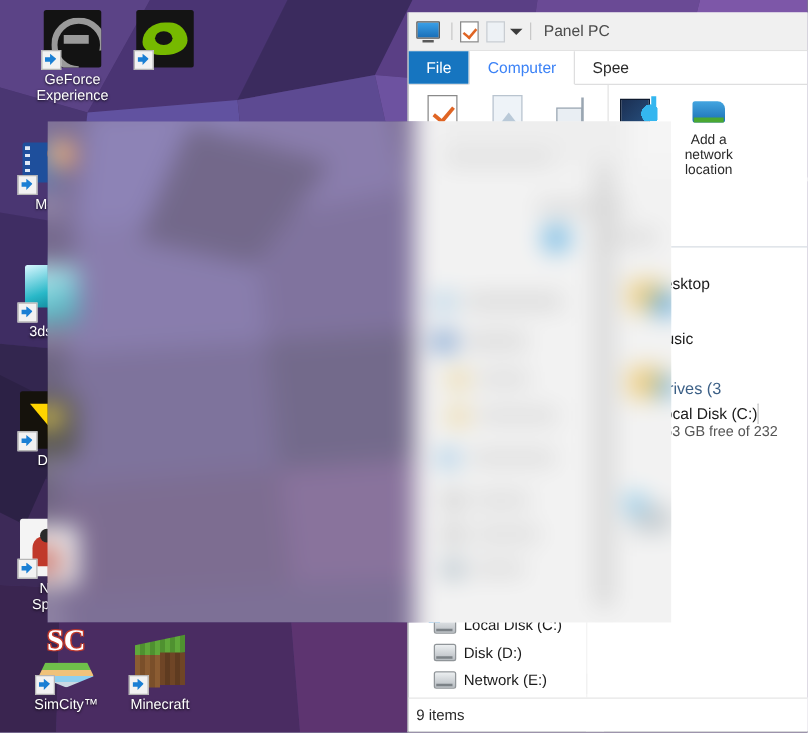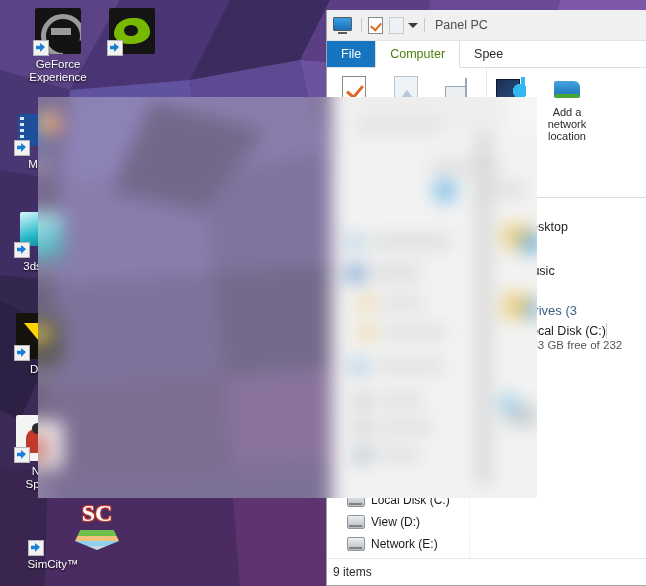--- a/index.html
+++ b/index.html
@@ -58,21 +58,21 @@
      border-left:15px solid transparent;border-right:15px solid transparent;border-top:18px solid #ffd400;}
 
   
   .nfs{width:46px;height:46px;position:relative;background:#f4f4f4;border-radius:2px;overflow:hidden;}
   .nfs:before{content:"";position:absolute;left:10px;top:14px;width:22px;height:24px;
      background:#c0392b;border-radius:40% 40% 20% 20%;}
   .nfs:after{content:"";position:absolute;left:16px;top:8px;width:11px;height:11px;
      background:#2b2b2b;border-radius:50%;}
 
   
-  .sc{width:46px;height:46px;position:relative;margin-left:44px;}
+  .sc{width:46px;height:46px;position:relative;}
   .sc .land{position:absolute;left:1px;top:22px;width:44px;height:20px;
      background:linear-gradient(#6fc04a 0 6px,#f0c27a 6px 11px,#8fd0ef 11px 16px,#cbd8e2 16px 20px);
      clip-path:polygon(12% 0,88% 0,100% 55%,50% 100%,0 55%);}
   .sc .txt{position:absolute;left:0;top:-1px;width:46px;text-align:center;
      font-family:"Liberation Serif", serif;font-weight:bold;font-size:24px;color:#fff;
      text-shadow:1px 1px 0 #c0392b,-1px 1px 0 #c0392b,1px -1px 0 #c0392b,-1px -1px 0 #c0392b;}
 
   
   .mc{width:46px;height:46px;position:relative;}
   .mc .top{position:absolute;left:3px;top:4px;width:40px;height:14px;
@@ -99,21 +99,21 @@
   .qat-blank{width:13px;height:15px;border:1px solid #c9cdd2;background:#edf1f5;}
   .qat-caret{width:0;height:0;border-left:5px solid transparent;border-right:5px solid transparent;
      border-top:5px solid #3c3c3c;margin-left:4px;}
   .wintitle{font-size:12.5px;color:#4c4c4c;margin-left:4px;}
 
   .tabsrow{height:26px;background:#fff;display:flex;align-items:stretch;
            border-bottom:1px solid #dededf;position:relative;}
   .tab{font-size:12.5px;display:flex;align-items:center;padding:0 14px;color:#2a2a2a;}
   .tab.file{background:#1675c0;color:#fff;font-weight:normal;}
   .tab.active{background:#fff;border-left:1px solid #dededf;border-right:1px solid #dededf;
-              border-bottom:1px solid #fff;margin-bottom:-1px;color:#4d7c0f;}
+              border-bottom:1px solid #fff;margin-bottom:-1px;color:#3b82f6;}
 
   .ribbon{height:76px;background:#fff;border-bottom:1px solid #dededf;position:relative;
           display:flex;}
   .rgroup{display:flex;flex-direction:column;justify-content:space-between;
           border-right:1px solid #e4e4e4;padding:4px 4px 0;height:100%;box-sizing:border-box;}
   .ritems{display:flex;align-items:flex-start;gap:6px;flex:1;padding-top:2px;}
   .rbtn{width:54px;text-align:center;font-size:11px;color:#2a2a2a;line-height:12px;}
   .rbtn .ic{height:32px;display:flex;align-items:center;justify-content:center;}
   .gtitle{text-align:center;font-size:11px;color:#555;padding-bottom:2px;}
 
@@ -311,20 +311,31 @@
     <div class="glyph">
       <div class="sc">
           <div class="land"></div>
           <div class="txt">SC</div>
         </div>
       <div class="shortcut"></div>
     </div>
     <span class="lbl">SimCity™</span>
   </div>
 
+  <div class="dicon" style="left:80px;top:508px;">
+    <div class="glyph">
+      <div class="mc">
+          <div class="top"></div>
+          <div class="front"></div>
+          <div class="side"></div>
+        </div>
+      <div class="shortcut"></div>
+    </div>
+    <span class="lbl">Minecraft</span>
+  </div>
 
   <div class="explorer">
 
     <div class="titlebar">
       <div class="qat-icon">
         <div class="monitor"></div>
           <div class="monitor-base"></div>
       </div>
       <div class="sep"></div>
       <div class="qat-doc"></div>
@@ -384,21 +395,21 @@
     <div class="contentwrap">
 
       <div class="navpane">
         <div style="position:absolute;bottom:30px;left:0;right:0;">
           <div class="nav-item">
             <span class="drv win"></span>
             <span>Local Disk (C:)</span>
           </div>
           <div class="nav-item">
             <span class="drv"></span>
-            <span>View (D:)</span>
+            <span>Disk (D:)</span>
           </div>
           <div class="nav-item">
             <span class="drv"></span>
             <span>Network (E:)</span>
           </div>
         </div>
       </div>
 
       <div class="scrollbar">
         <div class="sb-thumb" style="top:0;height:348px;"></div>

